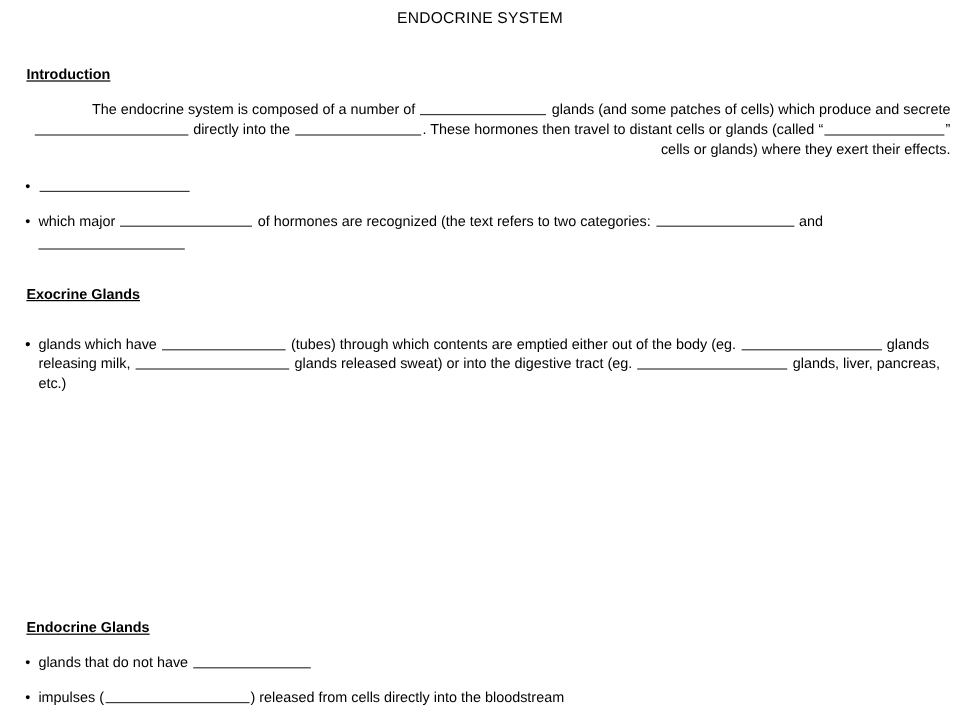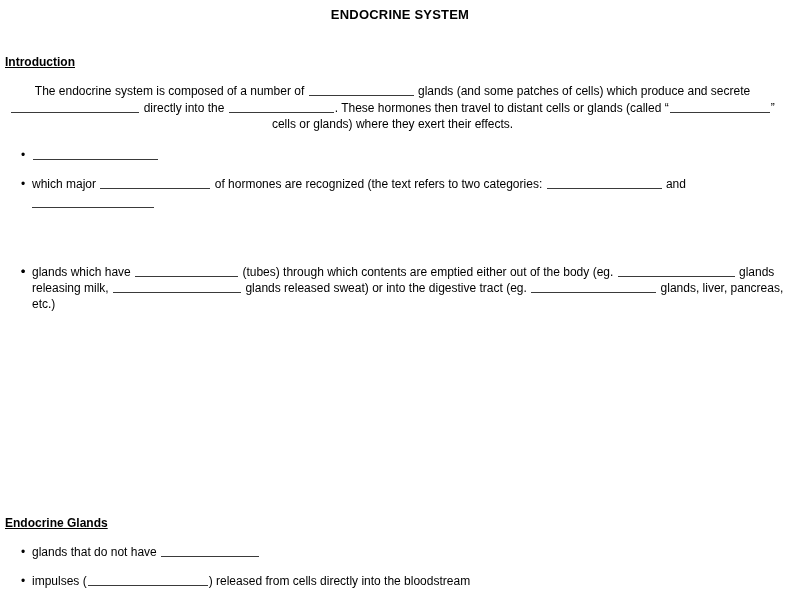--- a/index.html
+++ b/index.html
@@ -17,45 +17,45 @@
   .page {
     position: relative;
     width: 800px;
     height: 600px;
     background: #ffffff;
     box-sizing: border-box;
   }
   .doc-title {
     text-align: center;
     font-size: 13px;
-    font-weight: bold;
+    font-weight: normal;
     letter-spacing: 0.2px;
     margin: 7px 0 0 0;
     padding: 0;
     line-height: 16px;
   }
   .section-heading {
     font-size: 12px;
     font-weight: bold;
     text-decoration: underline;
     margin: 0;
     padding: 0;
     line-height: 15px;
     display: block;
   }
   .heading-wrap {
-    padding-left: 5px;
+    padding-left: 22px;
   }
   .para {
     font-size: 12px;
     line-height: 16.5px;
     padding-left: 5px;
-    padding-right: 20px;
+    padding-right: 8px;
     margin: 0;
-    text-align: center;
+    text-align: right;
   }
   ul.bullets {
     list-style: none;
     margin: 0;
     padding: 0;
   }
   ul.bullets > li {
     position: relative;
     font-size: 12px;
     line-height: 16px;
@@ -136,20 +136,23 @@
         <span class="blank" style="width:115px"></span>
         <span>and</span>
         <br>
         <span class="blank-block" style="width:122px;margin-top:4px"></span>
       </li>
     </ul>
   </div>
 
   <div class="block-exocrine">
 
+    <div class="heading-wrap">
+      <span class="section-heading">Exocrine Glands</span>
+    </div>
 
     <div class="spacer-intro"></div>
 
     <ul class="bullets">
       <li>
         <span class="bullet-dot">•</span>
       </li>
       <li>
         <span class="bullet-dot">•</span>
         <span>glands which have</span>

